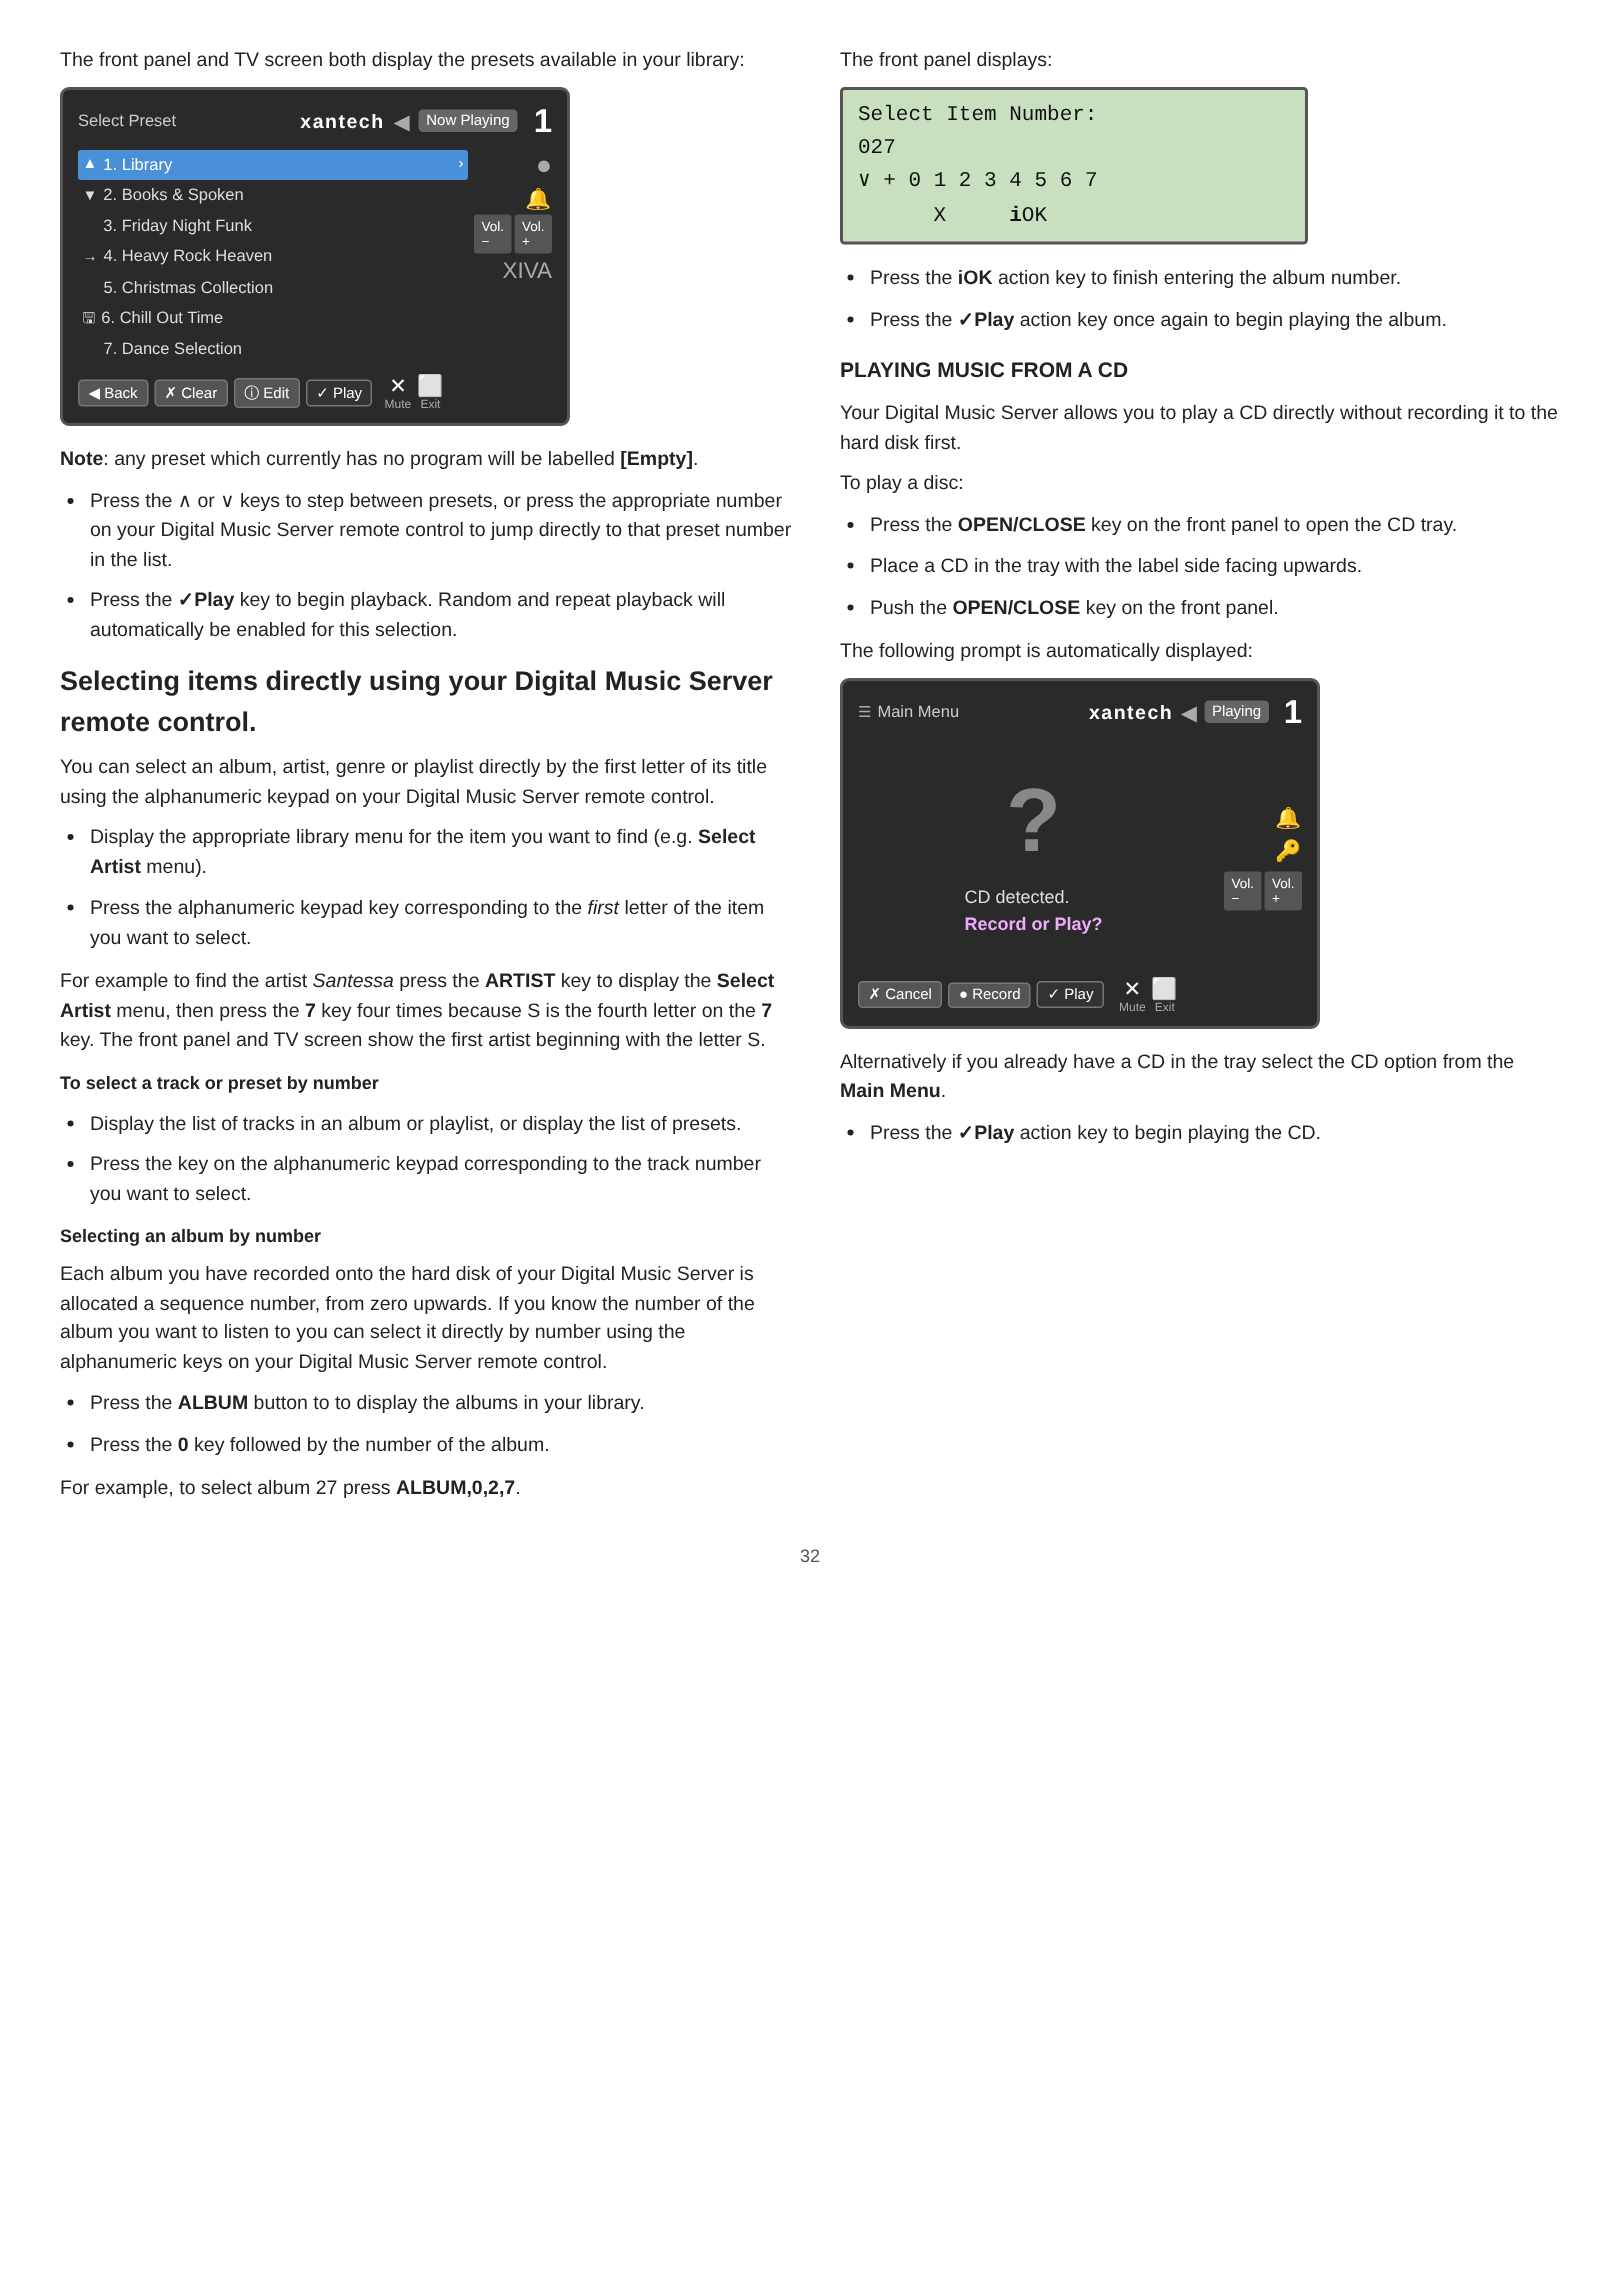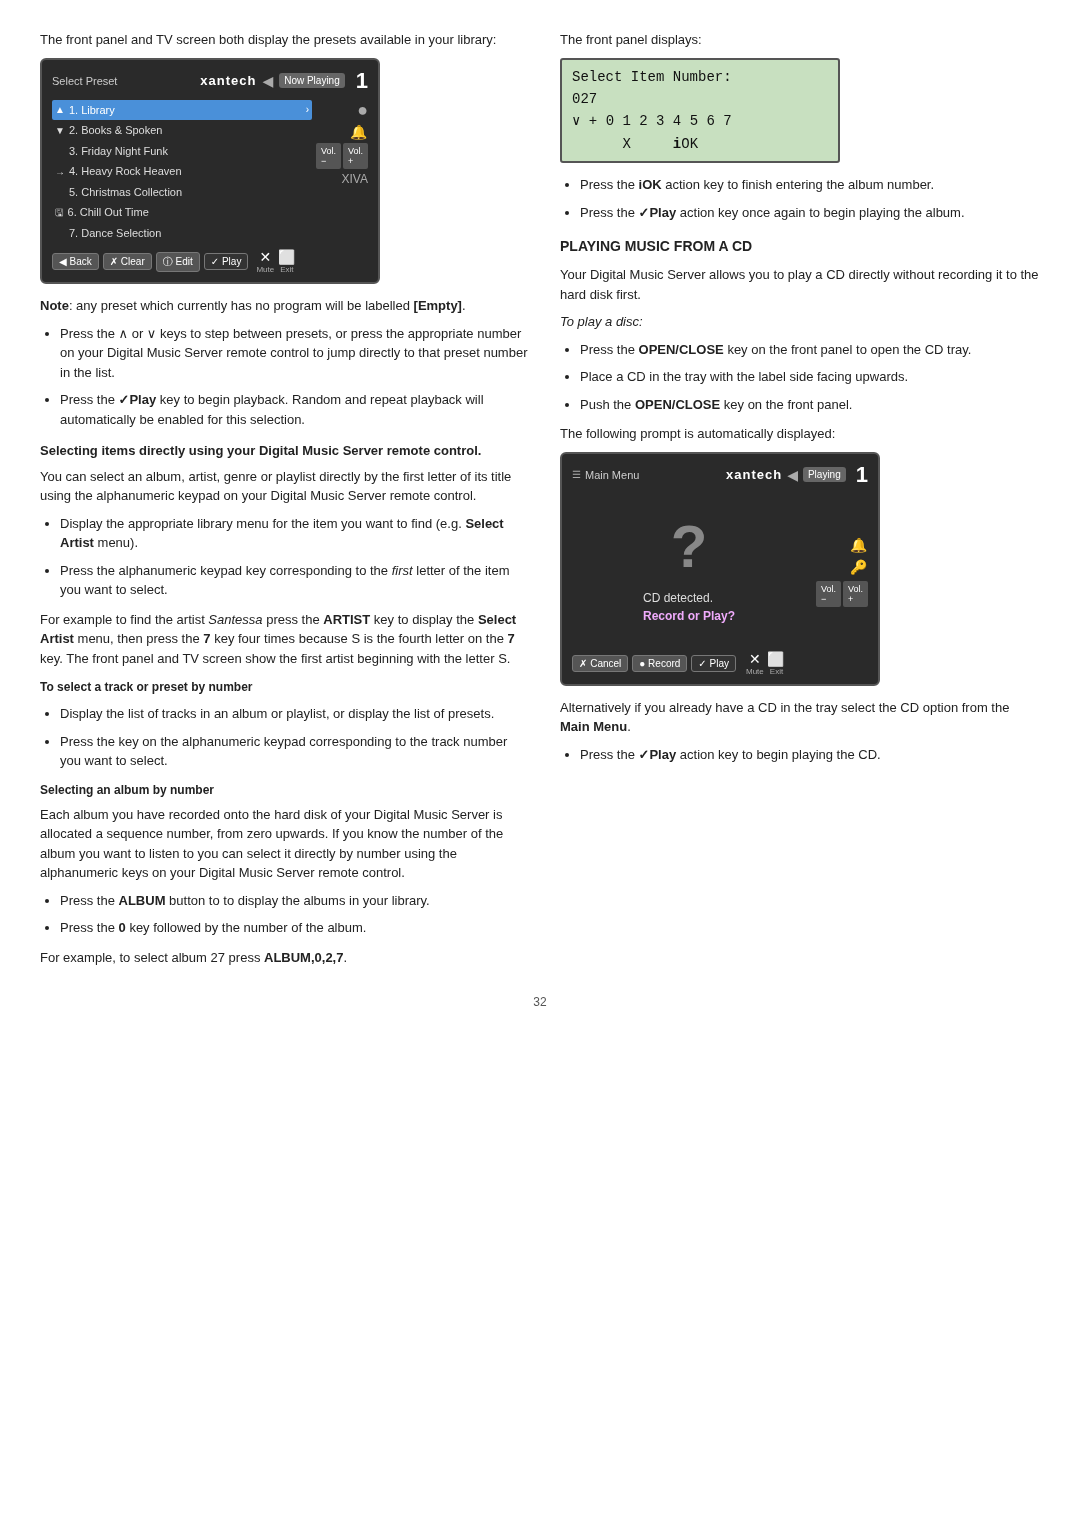--- a/index.html
+++ b/index.html
@@ -27,21 +27,21 @@
     ul { margin: 8px 0 10px 20px; }
     li { margin-bottom: 8px; line-height: 1.5; }
     .section-title {
       font-weight: bold;
       font-size: 14px;
       text-transform: uppercase;
       margin: 14px 0 8px 0;
     }
     .subsection-title {
       font-weight: bold;
-      font-size: 13px;
+      font-size: 18px;
       margin: 12px 0 6px 0;
     }
     .label-title {
       font-weight: bold;
       font-size: 12px;
       margin: 10px 0 6px 0;
     }
     .note { margin-bottom: 8px; line-height: 1.5; }
     
     .screen-mockup {
@@ -117,21 +117,21 @@
     
     .panel-display {
       background: #c8e0c0;
       border: 2px solid #555;
       border-radius: 3px;
       padding: 6px 10px;
       font-family: 'Courier New', monospace;
       font-size: 14px;
       color: #111;
       margin: 8px 0 12px 0;
-      width: 280px;
+      width: 312px;
       line-height: 1.6;
     }
     
     .cd-screen-mockup {
       border: 2px solid #555;
       border-radius: 6px;
       background: #2a2a2a;
       padding: 8px 10px;
       margin: 8px 0 12px 0;
       width: 320px;
@@ -262,21 +262,21 @@
             </li>
           </ul>
         </div>
         <div class="screen-side-icons">
           <span style="color:#aaa;font-size:18px;">●</span>
           <span style="color:#aaa;font-size:14px;">🔔</span>
           <div class="vol-btn-group">
             <span class="vol-btn" style="font-size:9px;">Vol.<br>−</span>
             <span class="vol-btn" style="font-size:9px;">Vol.<br>+</span>
           </div>
-          <span style="color:#aaa;font-size:12px;">XIVA</span>
+          <span style="color:#aaa;font-size:15px;">XIVA</span>
         </div>
       </div>
       <div class="screen-footer-bar">
         <span class="footer-btn">◀ Back</span>
         <span class="footer-btn">✗ Clear</span>
         <span class="footer-btn">ⓘ Edit</span>
         <span class="footer-btn play">✓ Play</span>
         <div style="display:flex;flex-direction:column;align-items:center;margin-left:4px;">
           <span style="color:#fff;font-size:14px;">✕</span>
           <span style="color:#aaa;font-size:8px;">Mute</span>
@@ -337,21 +337,21 @@
 
     <ul>
       <li>Press the <strong>iOK</strong> action key to finish entering the album number.</li>
       <li>Press the <strong>✓Play</strong> action key once again to begin playing the album.</li>
     </ul>
 
     <p class="section-title">PLAYING MUSIC FROM A CD</p>
 
     <p>Your Digital Music Server allows you to play a CD directly without recording it to the hard disk first.</p>
 
-    <p style="margin-top:8px;font-style:italic;">To play a disc:</p>
+    <p style="margin-top:8px;">To play a disc:</p>
     <ul>
       <li>Press the <strong>OPEN/CLOSE</strong> key on the front panel to open the CD tray.</li>
       <li>Place a CD in the tray with the label side facing upwards.</li>
       <li>Push the <strong>OPEN/CLOSE</strong> key on the front panel.</li>
     </ul>
 
     <p>The following prompt is automatically displayed:</p>
 
     <div class="cd-screen-mockup">
       <div class="cd-screen-header">

